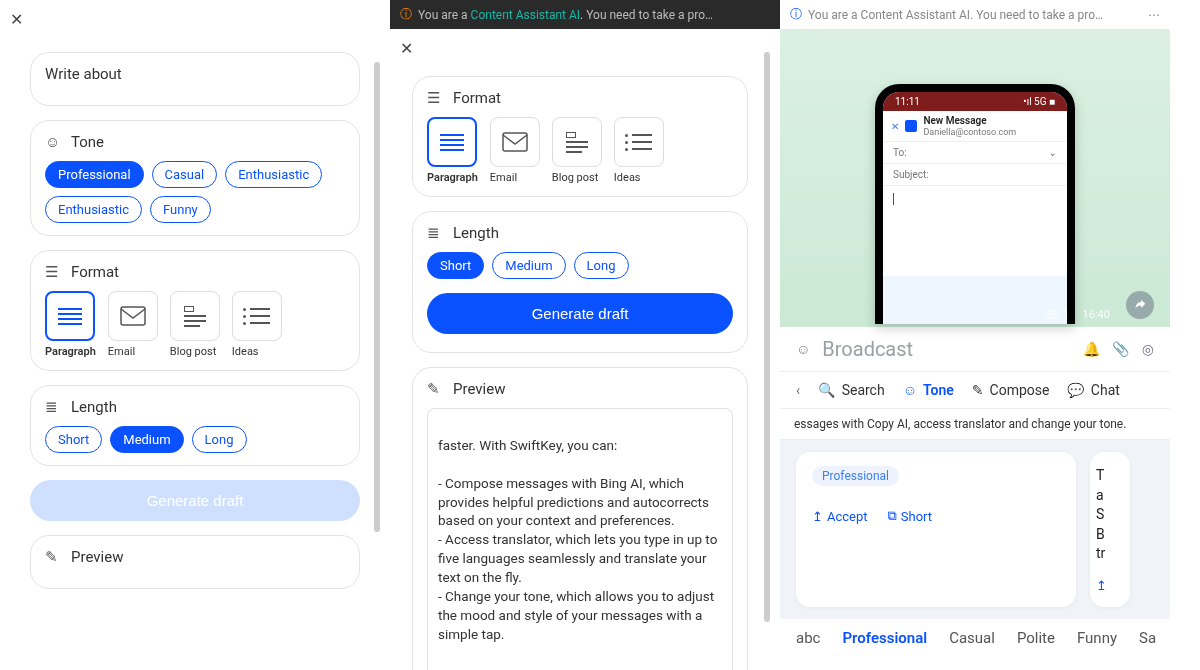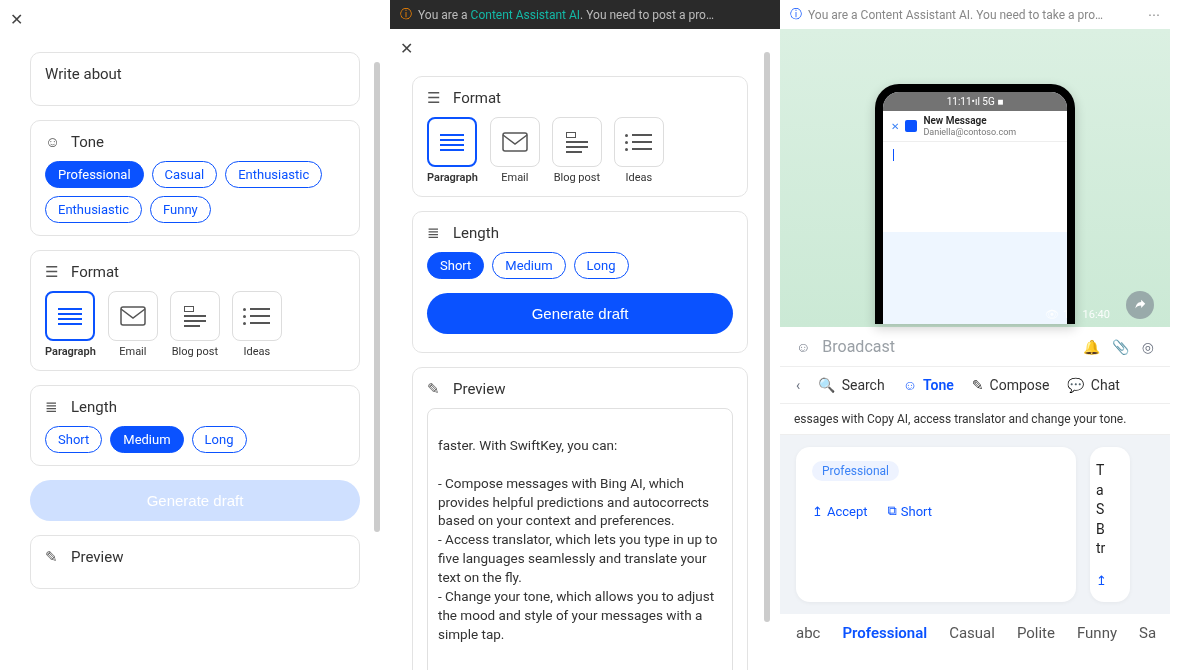--- a/index.html
+++ b/index.html
@@ -10,57 +10,57 @@
   .col2{width:390px}
   .col3{width:390px}
   .toptext{font-size:12px;color:#888;padding:6px 10px;white-space:nowrap;overflow:hidden;text-overflow:ellipsis;display:flex;align-items:center;gap:6px}
   .toptext .hl{color:#14b8a6}
   .close{cursor:pointer;font-size:16px;color:#444;padding:10px}
   .inner{position:absolute;left:30px;right:30px;top:52px;bottom:0;overflow-y:auto}
   .inner2{position:absolute;left:22px;right:32px;top:76px;bottom:0;overflow-y:auto}
   .scrollbar{position:absolute;right:10px;width:6px;background:#ccc;border-radius:3px}
   .col1 .scrollbar{top:62px;height:470px}
   .col2 .scrollbar{top:52px;height:570px}
-  .card{border:1px solid #e3e3e3;border-radius:10px;padding:12px 14px;margin-bottom:14px;background:#fff}
+  .card{border:1px solid #e3e3e3;border-radius:19px;padding:12px 14px;margin-bottom:14px;background:#fff}
   .sec-title{font-size:15px;color:#333;margin-bottom:10px;display:flex;align-items:center;gap:8px}
   .sec-title .ico{width:18px;height:18px;display:inline-block;color:#555}
   textarea.tf{width:100%;border:1px solid #d0d0d0;border-radius:8px;resize:none;padding:8px 10px;font-family:inherit;font-size:14px;color:#333}
   textarea.tf.active{border:2px solid #0a52ff}
   .counter{font-size:11px;color:#888;padding:4px 4px 0}
   .pill-row{display:flex;flex-wrap:wrap;gap:8px}
   .pill{border:1px solid #0a52ff;color:#0a52ff;border-radius:20px;padding:5px 12px;font-size:13px;cursor:pointer}
   .pill.sel{background:#0a52ff;color:#fff}
   .fmt-row{display:flex;gap:12px}
-  .fmt{display:flex;flex-direction:column;align-items:center;gap:4px;padding:0;cursor:pointer}
+  .fmt{display:flex;flex-direction:column;gap:4px;padding:0;cursor:pointer}
   .fmt .box{width:50px;height:50px;border:1px solid #ddd;border-radius:8px;display:flex;align-items:center;justify-content:center;color:#555}
   .fmt.sel .box{border:2px solid #0a52ff;color:#0a52ff}
   .fmt .lbl{font-size:11px;color:#333}
   .fmt.sel .lbl{font-weight:600}
   .gen-btn{width:100%;border:none;border-radius:22px;padding:12px;font-size:15px;color:#fff;background:#0a52ff;cursor:pointer}
   .gen-btn.disabled{background:#cfe0ff;color:#fff}
   .preview-text{font-size:13.5px;color:#333;line-height:1.4;white-space:pre-line;border:1px solid #e0e0e0;border-radius:8px;padding:8px 10px 4px;position:relative}
   .prev-tools{display:flex;gap:16px;justify-content:flex-end;padding:6px 2px 2px;color:#555;font-size:16px}
 
   
   .col3{background:#fff}
   .chatbg{background:linear-gradient(#dbf0e2,#cbe9d5);height:298px;position:relative}
   .phone{position:absolute;left:50%;transform:translateX(-50%);top:55px;width:200px;height:240px;background:#eef6ff;border:8px solid #000;border-bottom:none;border-radius:24px 24px 0 0;box-shadow:0 4px 12px rgba(0,0,0,.2)}
-  .phone .statusbar{background:#737373;color:#fff;font-size:10px;display:flex;justify-content:center;padding:4px 12px;border-radius:16px 16px 0 0}
+  .phone .statusbar{background:#7f1d1d;color:#fff;font-size:10px;display:flex;justify-content:space-between;padding:4px 12px;border-radius:16px 16px 0 0}
   .nmhead{background:#fff;display:flex;align-items:center;gap:6px;padding:4px 8px;font-size:10px;border-bottom:1px solid #eee}
   .nmhead .x{color:#3b82f6}
   .outlook{width:12px;height:12px;background:#0a52ff;border-radius:2px}
   .nmtitle{font-weight:600;color:#222}
   .nmsub{color:#777;font-size:9px}
   .field{background:#fff;font-size:10px;color:#777;padding:5px 10px;border-bottom:1px solid #eee;display:flex;justify-content:space-between}
   .body-area{background:#fff;height:90px;padding:6px 10px}
   .cursor{display:inline-block;width:1px;height:12px;background:#0a52ff}
   .viewstamp{position:absolute;right:60px;bottom:6px;color:#fff;font-size:11px;opacity:.9;display:flex;align-items:center;gap:4px}
   .sharebtn{position:absolute;right:16px;bottom:8px;width:28px;height:28px;background:#9aa;border-radius:50%;display:flex;align-items:center;justify-content:center;color:#fff}
   .inprow{display:flex;align-items:center;gap:12px;padding:10px 16px;border-bottom:1px solid #eee}
-  .inprow .broad{color:#9aa0a6;font-size:16px}
+  .inprow .broad{color:#9aa0a6;font-size:20px}
   .inprow .spacer{flex:1}
   .iconbtn{color:#6b7280;cursor:pointer}
   .tabrow{display:flex;align-items:center;gap:18px;padding:10px 16px;font-size:14px;color:#333;border-bottom:1px solid #eee}
   .tab{display:flex;align-items:center;gap:6px;cursor:pointer}
   .tab.sel{color:#0a52ff;font-weight:600}
   .banner{font-size:12px;color:#333;padding:8px 14px;border-bottom:1px solid #eee;white-space:nowrap;overflow:hidden;text-overflow:ellipsis}
   .banner .u{}
   .sugg-wrap{padding:12px 16px;display:flex;gap:14px;overflow:hidden;background:#f0f3f7}
   .sugg{background:#fff;border-radius:14px;padding:14px 16px 16px;width:280px;flex:0 0 280px;box-shadow:0 1px 4px rgba(0,0,0,.05)}
   .sugg .tag{display:inline-block;background:#eef3ff;color:#3b82f6;padding:3px 10px;border-radius:14px;font-size:12px;margin-bottom:8px}
@@ -181,21 +181,21 @@
             <span class="ico">✎</span>
             <span>Preview</span>
           </div>
       </div>
     </div>
   </div>
 
   <div class="col col2">
     <div style="background:#2a2a2a;color:#bbb" class="toptext">
       <span style="color:#ff8a00">ⓘ</span>
-      <span><span>You are a </span><span class="hl">Content Assistant AI</span><span>. You need to post a pro…</span></span>
+      <span><span>You are a </span><span class="hl">Content Assistant AI</span><span>. You need to take a pro…</span></span>
     </div>
     <div class="close">✕</div>
     <div class="scrollbar"></div>
     <div class="inner2">
       <div class="card">
         <div class="sec-title">
             <span class="ico">☰</span>
             <span>Format</span>
           </div>
         <div class="fmt-row">
@@ -295,20 +295,27 @@
       <div class="phone">
         <div class="statusbar">
             <span>11:11</span>
             <span>•ıl 5G ■</span>
           </div>
         <div class="nmhead">
           <span class="x">✕</span>
           <span class="outlook"></span>
           <span><span class="nmtitle">New Message</span><br><span class="nmsub">Daniella@contoso.com</span></span>
         </div>
+        <div class="field">
+            <span>To:</span>
+            <span>⌄</span>
+          </div>
+        <div class="field">
+            <span>Subject:</span>
+          </div>
         <div class="body-area"><span class="cursor"></span></div>
       </div>
       <div class="viewstamp"><span>👁</span><span>1</span>&nbsp;&nbsp;<span>16:40</span></div>
       <div class="sharebtn">
           <svg width="14" height="14" viewBox="0 0 24 24" fill="#fff">
             <path d="M14 3l7 7-7 7v-4c-5 0-8 2-10 5 1-6 4-11 10-11V3z"></path>
           </svg>
         </div>
     </div>
 

